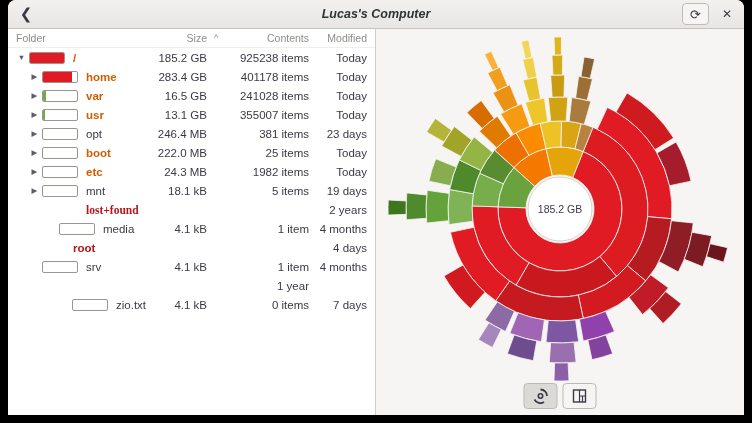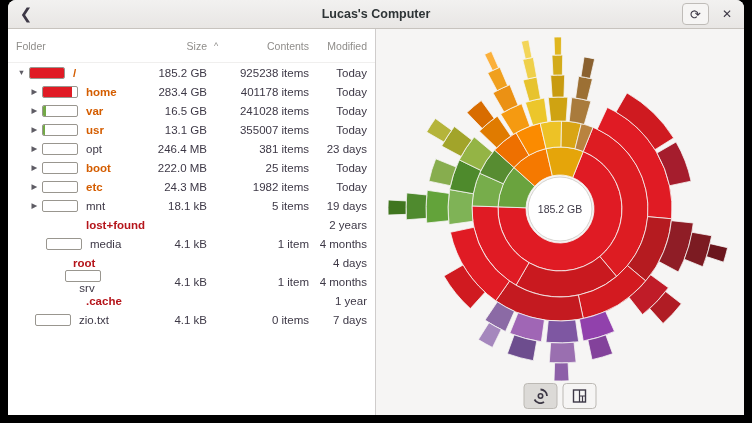--- a/index.html
+++ b/index.html
@@ -7,34 +7,34 @@
   body { background:#000; font-family:"Liberation Sans","DejaVu Sans",sans-serif; position:relative; }
 
   .window { position:absolute; left:8px; top:0; width:736px; height:415px;
             border-radius:8px 8px 0 0; overflow:hidden; background:#fff;
             box-shadow:0 0 0 1px rgba(0,0,0,.35); }
 
   
   .header { height:29px; background:linear-gradient(#f2f1f0,#e8e6e4);
             border-bottom:1px solid #c7c3be; display:flex; align-items:center; position:relative; }
   .title  { position:absolute; left:0; right:0; text-align:center; font-weight:bold;
-            font-size:12.5px; color:#2e3436; pointer-events:none; }
+            font-size:12.5px; color:#2e3436; pointer-events:none;font-style:italic; }
   .hbtn   { height:22px; display:flex; align-items:center; justify-content:center;
             color:#3d3846; cursor:default; border-radius:4px; background:transparent; border:none; }
   .back-btn { width:26px; margin-left:5px; font-size:15px; z-index:2; }
   .hdr-right { margin-left:auto; margin-right:6px; display:flex; gap:7px; align-items:center; z-index:2; }
   .refresh-btn { width:27px; border:1px solid #bfbcb8; background:#f6f5f4; font-size:13px; }
   .close-btn { width:22px; font-size:12px; }
 
   .content { display:flex; height:386px; }
 
   
   .left  { width:368px; background:#fff; border-right:1px solid #cfcccb; overflow:hidden; }
   .colhead, .row { display:grid; grid-template-columns:1fr 60px 18px 84px 58px 8px; align-items:center; }
-  .colhead { height:34px; font-size:10.5px; color:#8f8d8a; border-bottom:1px solid #f0efee; }
+  .colhead { height:19px; font-size:10.5px; color:#8f8d8a; border-bottom:1px solid #f0efee; }
   .colhead .c { text-align:right; }
   .colhead .folder-h { text-align:left; padding-left:8px; }
   .sort-caret { text-align:center; font-size:9px; color:#8f8d8a; }
   .row { height:19px; font-size:11.5px; color:#3d3846; }
   .cell { text-align:right; white-space:nowrap; }
   .tree { display:flex; align-items:center; white-space:nowrap; overflow:hidden; padding-left:6px; }
   .expander { width:15px; flex:none; font-size:7.5px; color:#5e5c64; text-align:center; }
   .bar { width:36px; height:12px; flex:none; border:1px solid #99968f; border-radius:2px;
          background:#fff; overflow:hidden; margin-right:8px; }
   .bar.hidden { visibility:hidden; }
@@ -183,33 +183,33 @@
               </span>
               <span class="flabel">mnt</span>
             </div>
             <div class="cell">18.1 kB</div>
             <div class="cell"></div>
             <div class="cell">5 items</div>
             <div class="cell">19 days</div>
             <div class="cell"></div>
           </div>
           <div class="row">
-            <div class="tree" style="padding-left: 19px;">
+            <div class="tree" style="padding-left: 19px; font-family: Liberation Serif, serif;">
               <span class="expander"></span>
               <span class="bar hidden"></span>
               <span class="flabel error">lost+found</span>
             </div>
             <div class="cell"></div>
             <div class="cell"></div>
             <div class="cell"></div>
             <div class="cell">2 years</div>
             <div class="cell"></div>
           </div>
           <div class="row">
-            <div class="tree" style="padding-left: 23px;">
+            <div class="tree" style="padding-left: 36px;">
               <span class="expander"></span>
               <span class="bar">
                 <span class="fill" style="width: 0%; background: rgb(224, 27, 36);"></span>
               </span>
               <span class="flabel">media</span>
             </div>
             <div class="cell">4.1 kB</div>
             <div class="cell"></div>
             <div class="cell">1 item</div>
             <div class="cell">4 months</div>
@@ -221,47 +221,42 @@
               <span class="bar hidden"></span>
               <span class="flabel error">root</span>
             </div>
             <div class="cell"></div>
             <div class="cell"></div>
             <div class="cell"></div>
             <div class="cell">4 days</div>
             <div class="cell"></div>
           </div>
           <div class="row">
-            <div class="tree" style="padding-left: 19px; flex-direction: column;">
+            <div class="tree" style="padding-left: 19px;">
               <span class="expander"></span>
               <span class="bar">
                 <span class="fill" style="width: 0%; background: rgb(224, 27, 36);"></span>
               </span>
               <span class="flabel">srv</span>
             </div>
             <div class="cell">4.1 kB</div>
             <div class="cell"></div>
             <div class="cell">1 item</div>
             <div class="cell">4 months</div>
             <div class="cell"></div>
           </div>
           <div class="row">
-            <div class="tree" style="padding-left: 19px;">
-              <span class="expander"></span>
-              <span class="bar hidden"></span>
-              <span class="flabel error">.cache</span>
-            </div>
             <div class="cell"></div>
             <div class="cell"></div>
             <div class="cell"></div>
             <div class="cell">1 year</div>
             <div class="cell"></div>
           </div>
           <div class="row">
-            <div class="tree" style="padding-left: 12px;">
+            <div class="tree" style="padding-left: 12px; margin-left: 37px;">
               <span class="expander"></span>
               <span class="bar">
                 <span class="fill" style="width: 0%; background: rgb(224, 27, 36);"></span>
               </span>
               <span class="flabel">zio.txt</span>
             </div>
             <div class="cell">4.1 kB</div>
             <div class="cell"></div>
             <div class="cell">0 items</div>
             <div class="cell">7 days</div>

